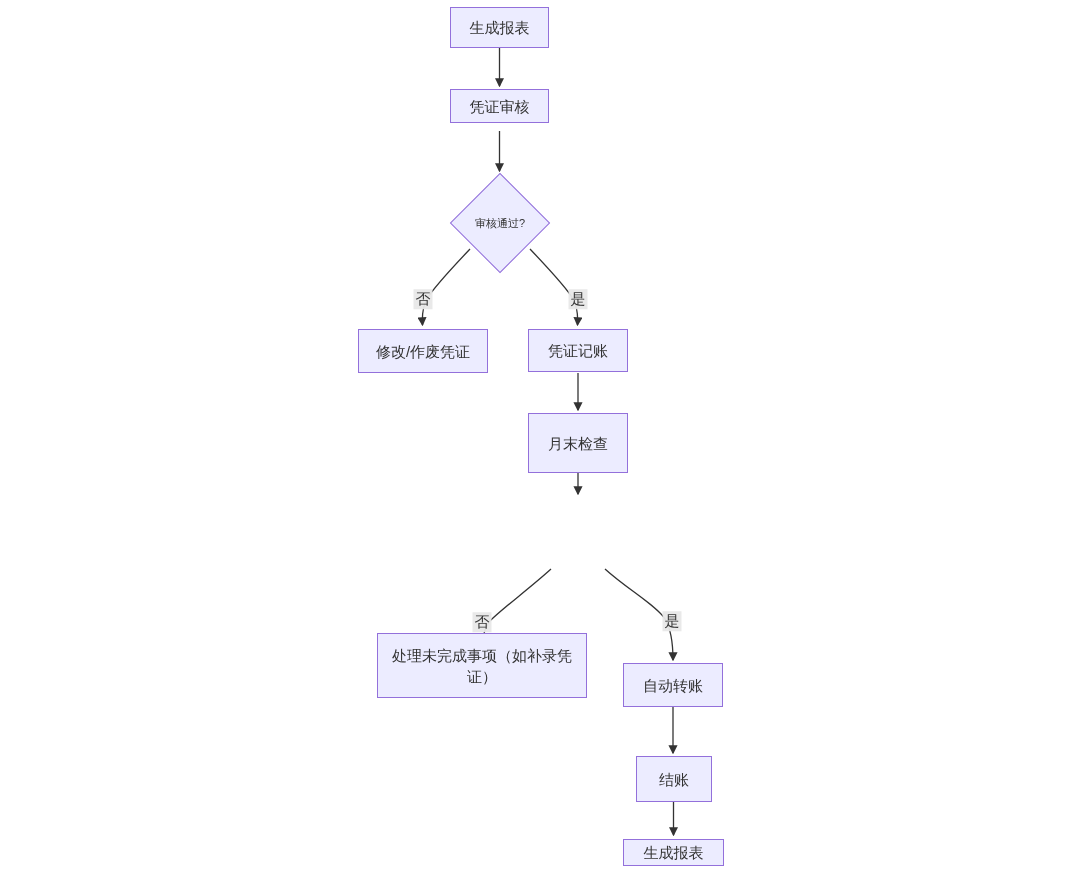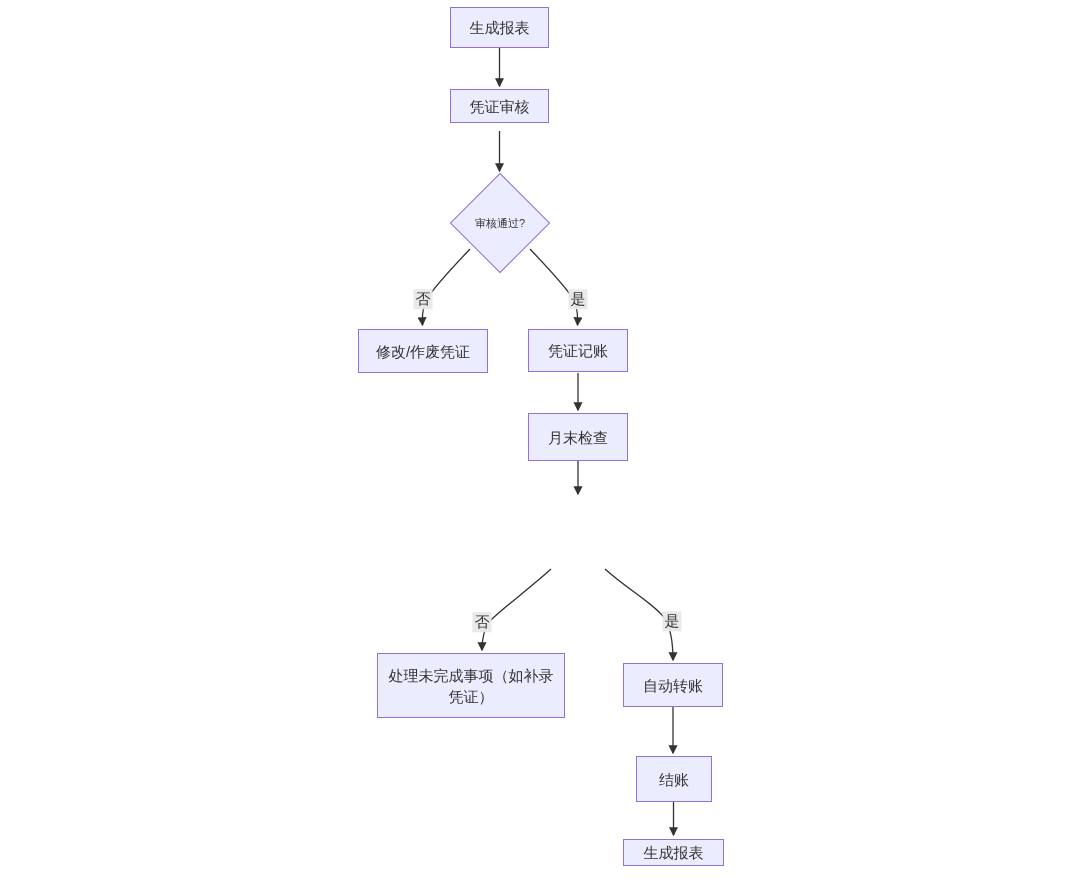--- a/index.html
+++ b/index.html
@@ -56,23 +56,23 @@
   </svg>
 
   <div class="node" style="left:450px; top:7px; width:99px; height:41px">生成报表</div>
 
   <div class="node" style="left:450px; top:89px; width:99px; height:34px">凭证审核</div>
 
   <div class="node" style="left:358px; top:329px; width:130px; height:44px">修改/作废凭证</div>
 
   <div class="node" style="left:528px; top:329px; width:100px; height:43px">凭证记账</div>
 
-  <div class="node" style="left:528px; top:413px; width:100px; height:48px">月末检查</div>
+  <div class="node" style="left:528px; top:413px; width:100px; height:60px">月末检查</div>
 
-  <div class="node" style="left:377px; top:653px; width:188px; height:65px">处理未完成事项（如补录凭证）</div>
+  <div class="node" style="left:377px; top:633px; width:210px; height:65px">处理未完成事项（如补录凭证）</div>
 
   <div class="node" style="left:623px; top:663px; width:100px; height:44px">自动转账</div>
 
   <div class="node" style="left:636px; top:756px; width:76px; height:46px">结账</div>
 
   <div class="node" style="left:623px; top:839px; width:101px; height:27px">生成报表</div>
 
   <div class="diamond" style="left:451px; top:174px; width:98px; height:98px">
     <div class="diamond-shape" style="width:69px; height:69px"></div>
     <div class="diamond-text">审核通过?</div>

